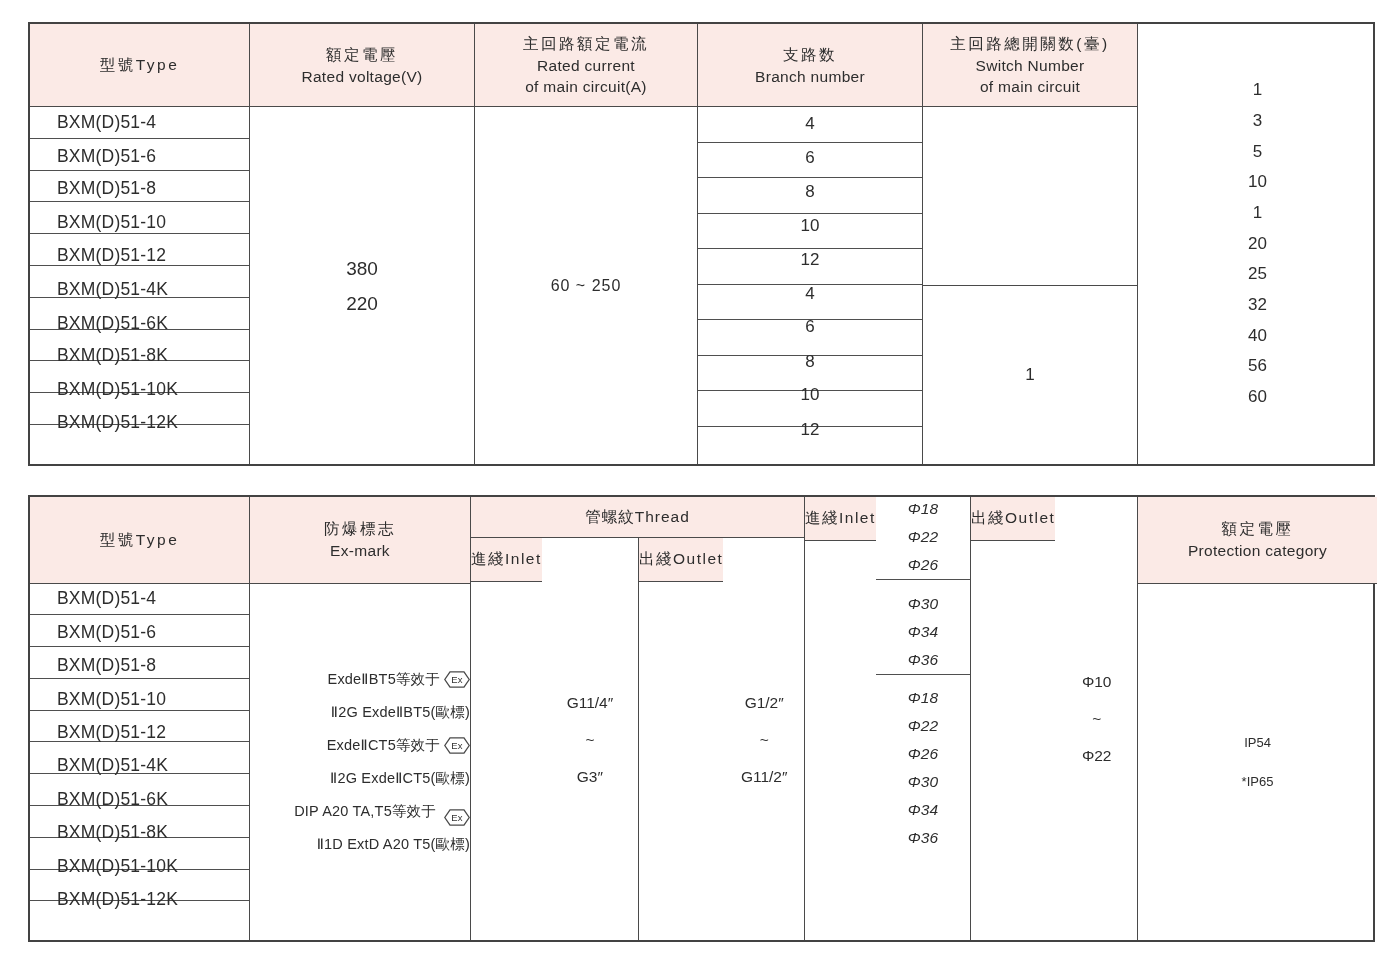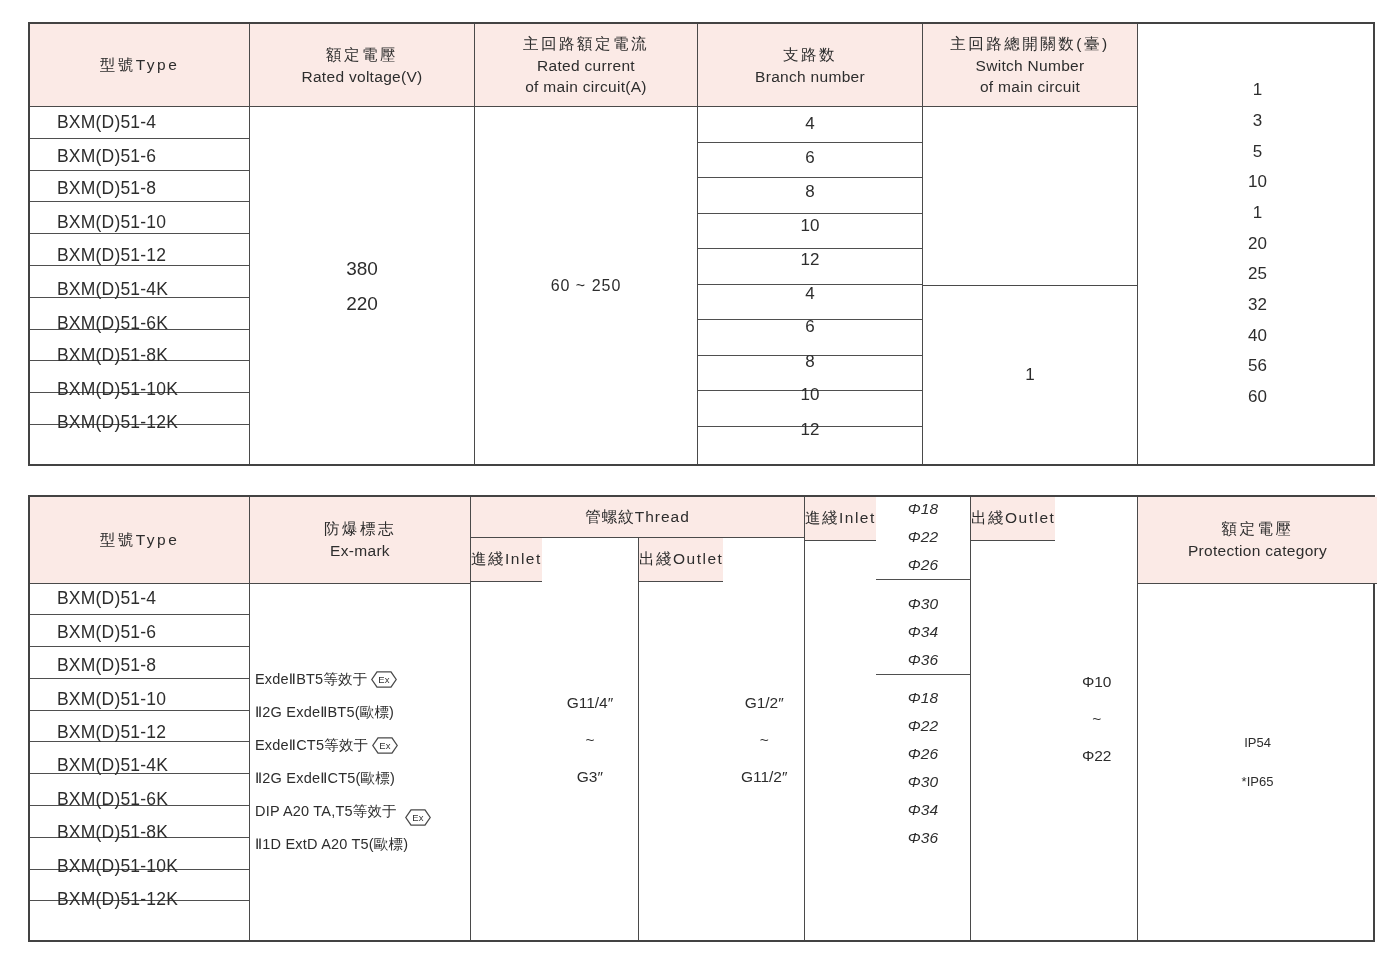--- a/index.html
+++ b/index.html
@@ -45,21 +45,21 @@
   .bcol .brow:nth-child(10) span{transform:translateY(-14.4px);}
   .center-col{display:flex;flex-direction:column;align-items:center;justify-content:center;height:100%;}
   .volt span{font-size:19px;line-height:35px;}
   .curr span{font-size:16px;letter-spacing:1px;}
   .scell{height:50%;box-sizing:border-box;display:flex;align-items:center;justify-content:center;}
   .scell.top{border-bottom:1.5px solid #4a4a4a;}
   .scell span{font-size:17px;}
   .bclist span{font-size:17px;line-height:30.7px;}
   
   .exbody{display:flex;flex-direction:column;justify-content:center;height:100%;padding-left:5px;box-sizing:border-box;}
-  .exline{height:33px;display:flex;align-items:center;font-size:14.5px;letter-spacing:.2px;white-space:nowrap;}
+  .exline{height:33px;display:flex;align-items:center;font-size:14.5px;letter-spacing:.2px;white-space:nowrap;justify-content:flex-end;}
   .exhex{margin-left:4px;flex:none;}
   .ghead{height:41px;background:#fbeae6;border-bottom:1.5px solid #4a4a4a;display:flex;align-items:center;
          justify-content:center;font-size:15.5px;letter-spacing:1px;box-sizing:border-box;white-space:nowrap;}
   .gcols{display:flex;flex:1;min-height:0;}
   .gcol{flex:none;display:flex;flex-direction:row;box-sizing:border-box;}
   .gcol + .gcol{border-left:1.5px solid #4a4a4a;}
   .shead{height:44px;background:#fbeae6;border-bottom:1.5px solid #4a4a4a;display:flex;align-items:center;
          justify-content:center;font-size:15.5px;letter-spacing:1.5px;box-sizing:border-box;}
   .gbody{flex:1;min-height:0;}
   .range{display:flex;flex-direction:column;align-items:center;justify-content:center;height:100%;

